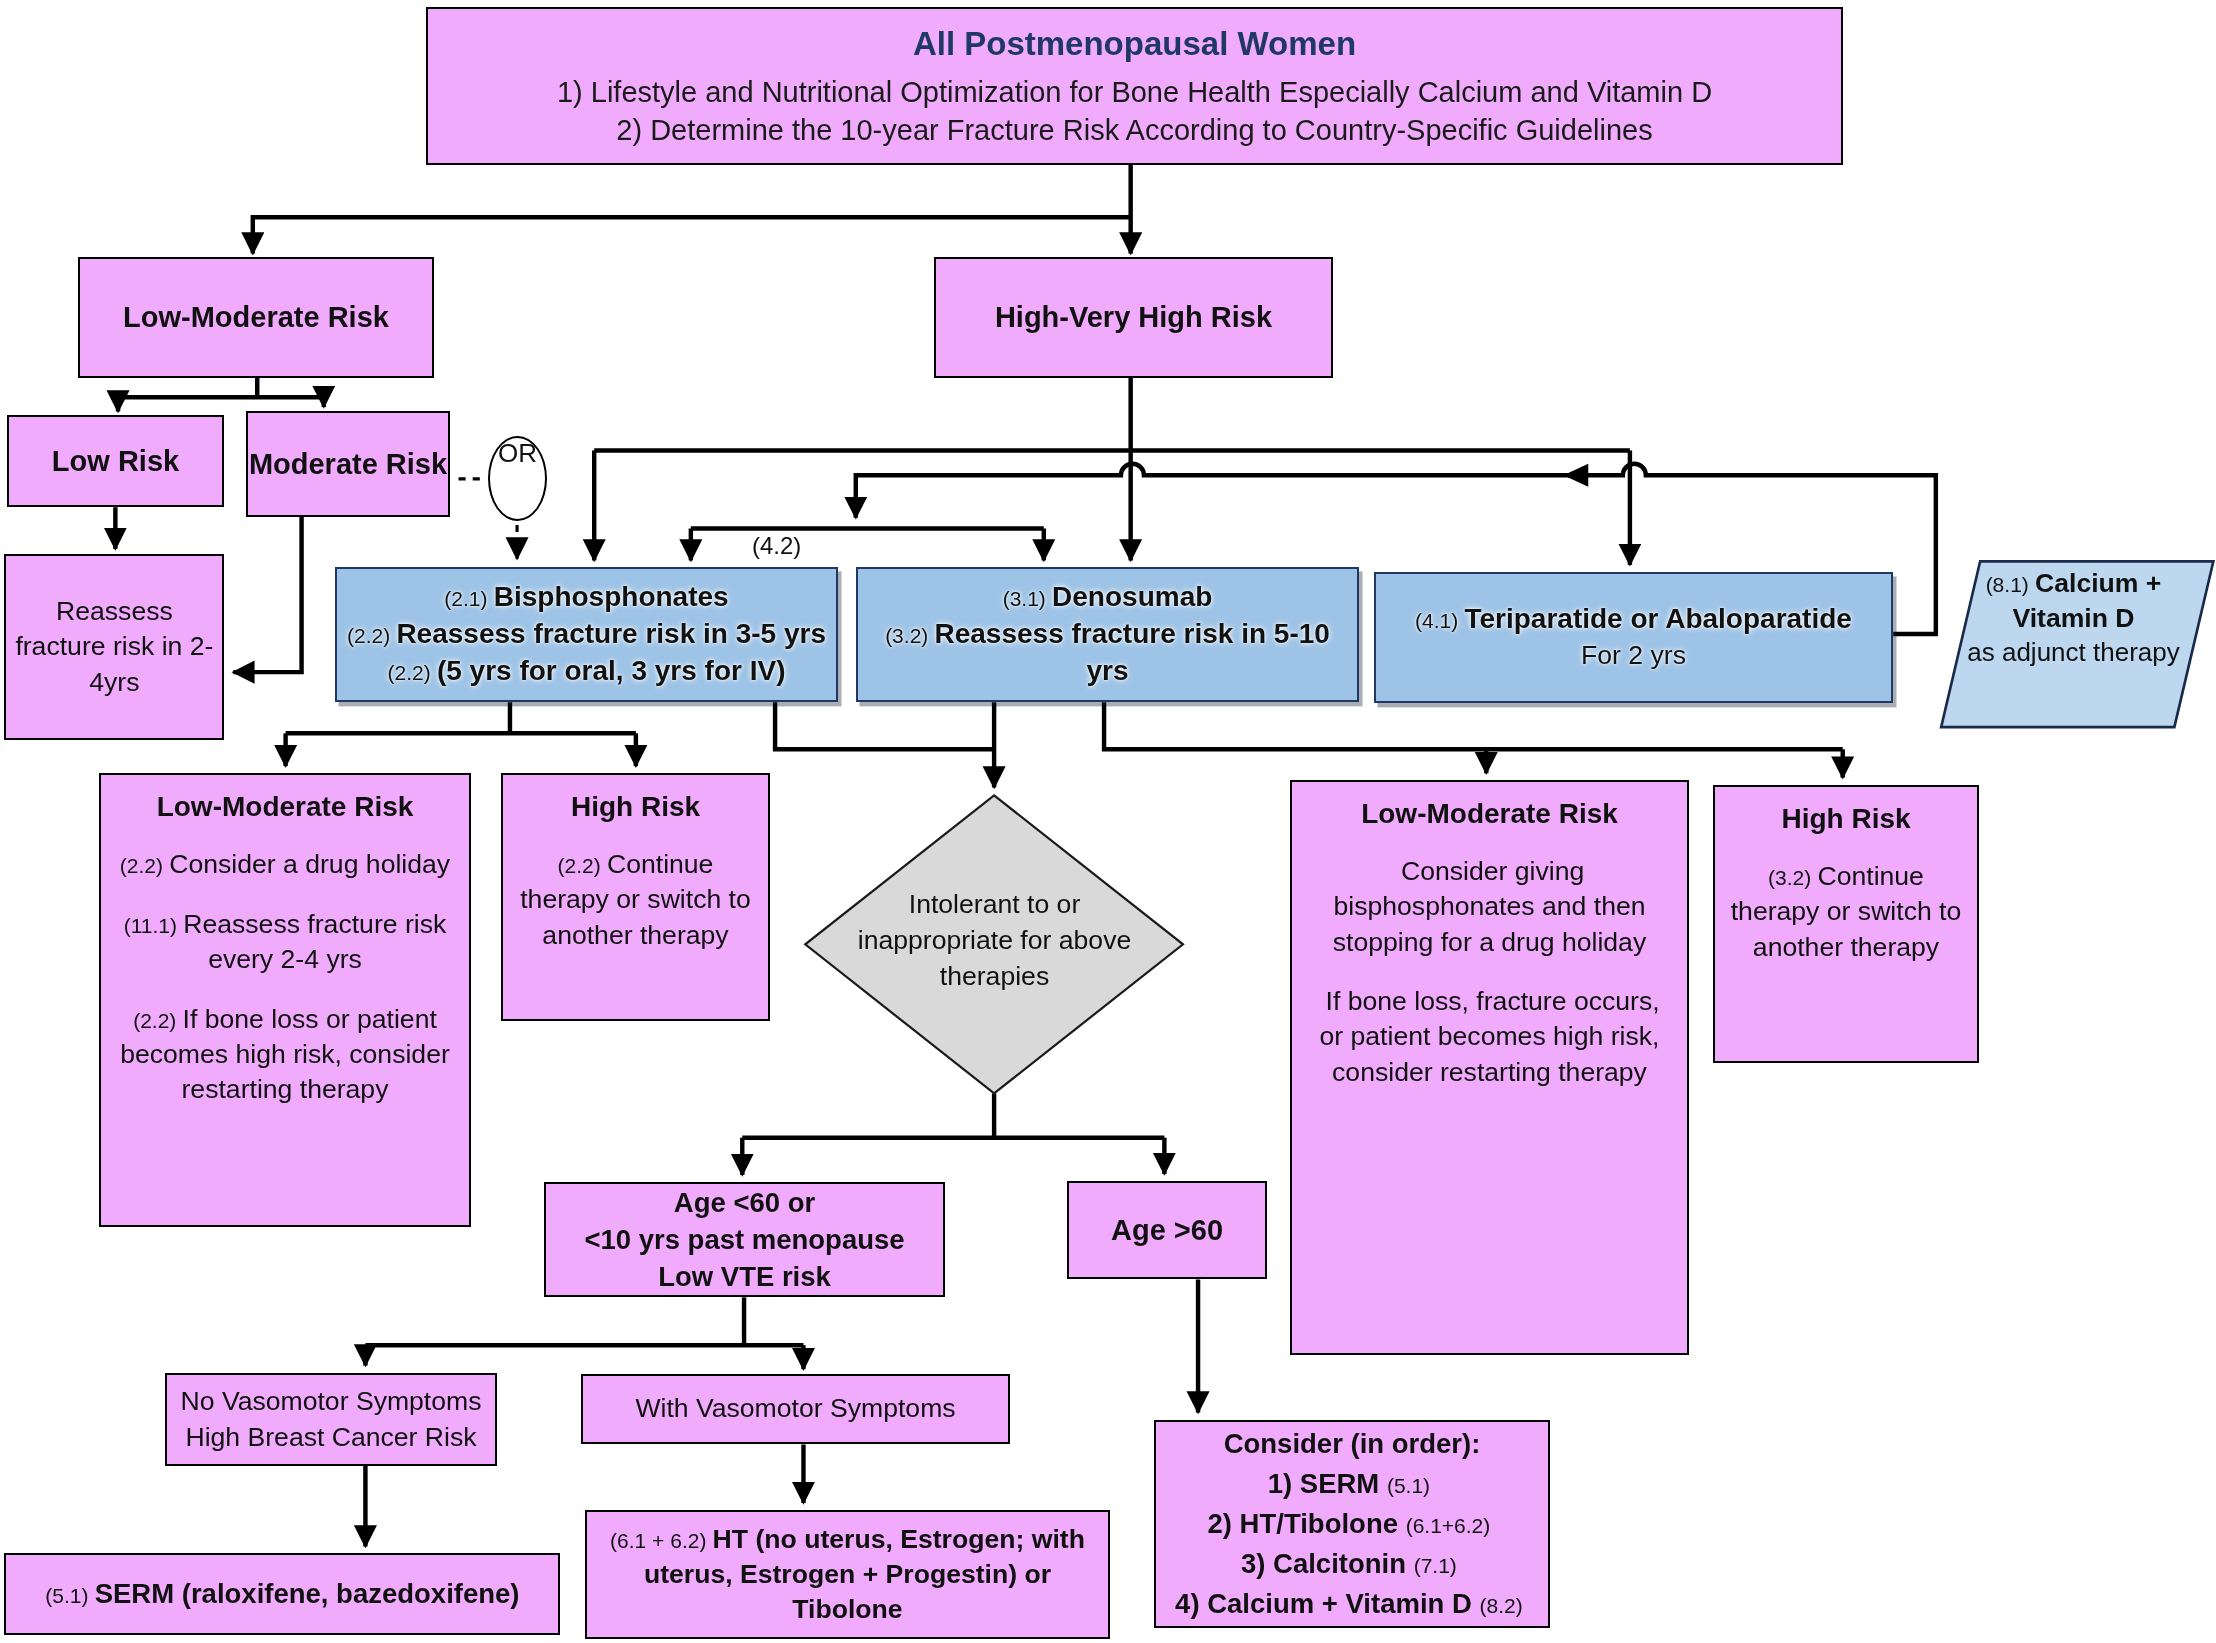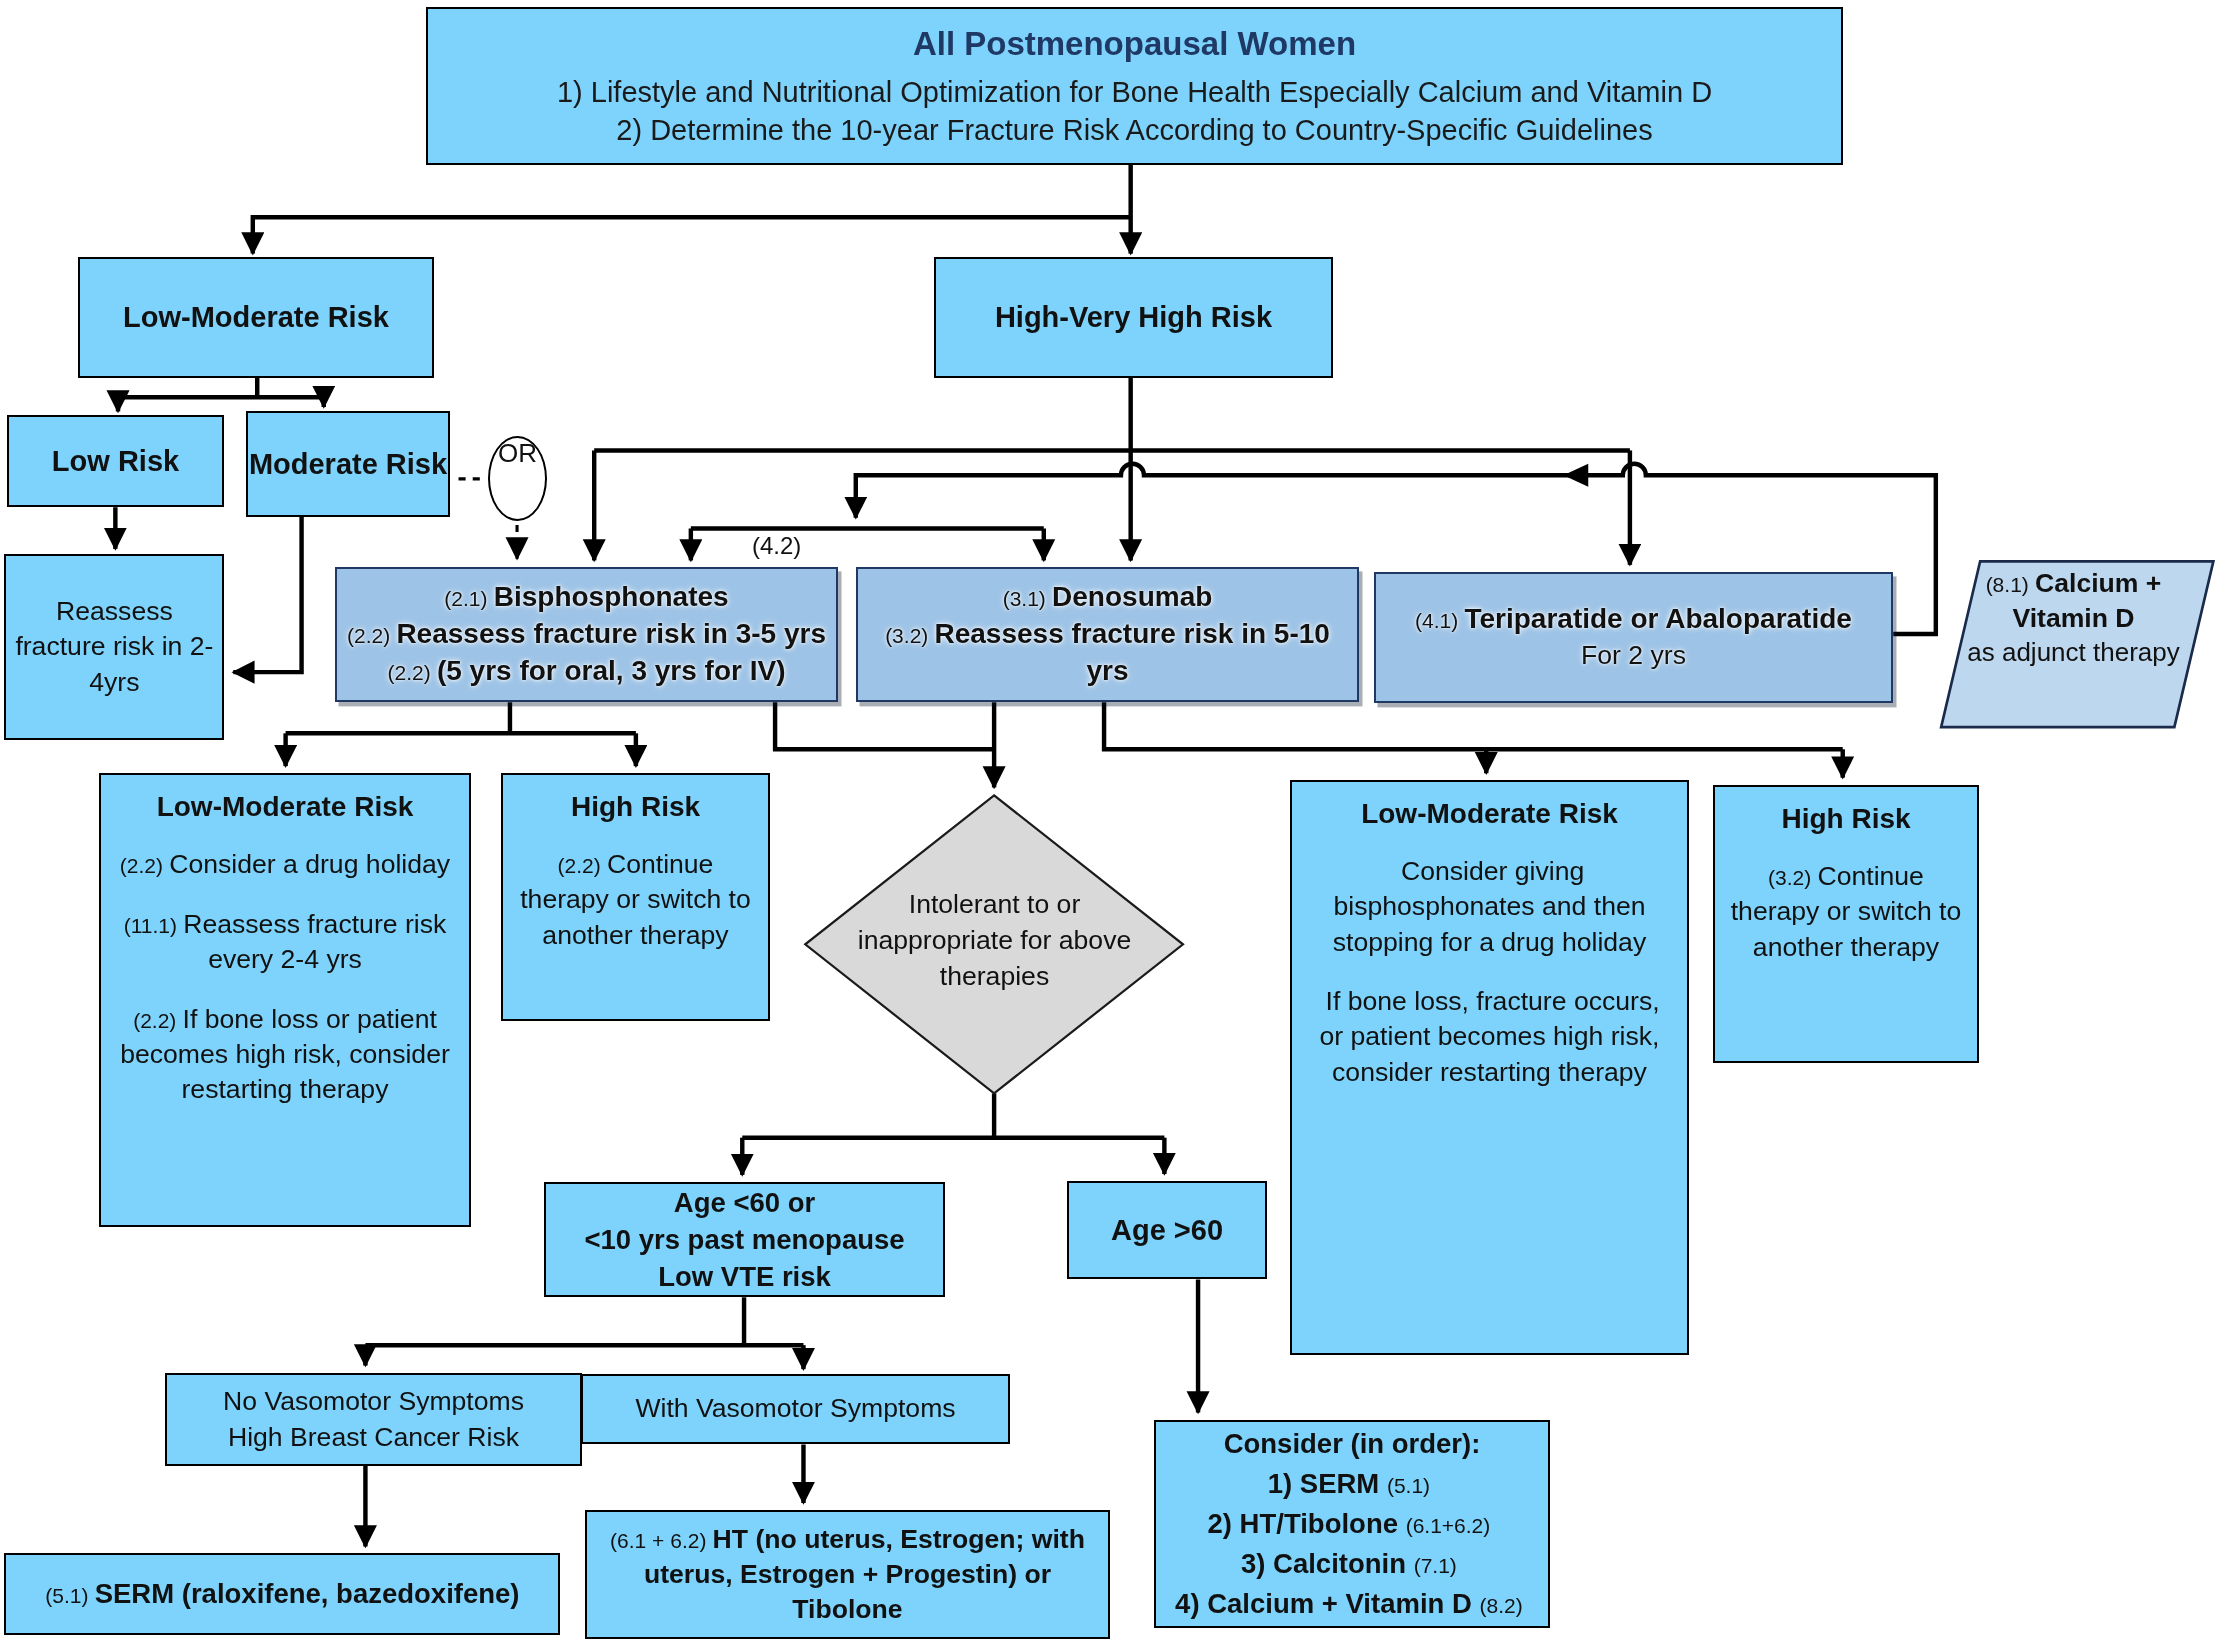--- a/index.html
+++ b/index.html
@@ -6,21 +6,21 @@
     --therapy_fill:#9DC3E6;
     --adjunct_fill:#BDD7EE;
     --decision_fill:#D9D9D9;
     --title_navy:#1F3864;
     --line_color:#000000;
   }
   html,body{margin:0;padding:0;background:#ffffff;}
   body{font-family:"Liberation Sans","DejaVu Sans",sans-serif;color:#111;}
   #stage{position:relative;width:2217px;height:1644px;background:#fff;overflow:hidden;}
   #wires{position:absolute;left:0;top:0;width:2217px;height:1644px;}
-  .box{position:absolute;box-sizing:border-box;background:#7dd3fc;border:2.7px solid #000;
+  .box{position:absolute;box-sizing:border-box;background:#f0abfc;border:2.7px solid #000;
        display:flex;flex-direction:column;align-items:center;justify-content:center;
        text-align:center;line-height:1.32;}
   .label-bold{font-weight:bold;font-size:29px;}
   .therapy{background:var(--therapy_fill);border:2.7px solid var(--title_navy);
            box-shadow:3.5px 4.4px 0 rgba(10,20,40,.35);font-size:26.6px;justify-content:center;}
   .therapy .tline{text-shadow:0 0 6.2px #fff,0 0 2.7px #fff;}
   .therapy b{font-size:28px;}
   .ref{font-size:21px;font-weight:normal;margin-right:6.2px;}
   .detail{justify-content:flex-start;padding:10.6px 12.4px;font-size:26.6px;}
   .detail .btitle{font-weight:bold;font-size:28px;margin:3.5px 0 8.9px 0;}
@@ -231,21 +231,21 @@
   <div class="box label-bold" style="left:544px;top:1182px;width:401px;height:115px;font-size:27.5px;line-height:1.35">
     <div>Age &lt;60 or</div>
     <div>&lt;10 yrs past menopause</div>
     <div>Low VTE risk</div>
   </div>
 
   <div class="box label-bold" style="left:1067px;top:1181px;width:200px;height:98px">
     <span>Age &gt;60</span>
   </div>
 
-  <div class="box" style="left:165px;top:1373px;width:417px;height:93px;font-size:26.6px;border-width:2.7px">
+  <div class="box" style="left:165px;top:1373px;width:332px;height:93px;font-size:26.6px;border-width:2.7px">
     <div>No Vasomotor Symptoms</div>
     <div>High Breast Cancer Risk</div>
   </div>
 
   <div class="box" style="left:581px;top:1374px;width:429px;height:70px;font-size:26.6px">
     <span>With Vasomotor Symptoms</span>
   </div>
 
   <div class="box" style="left:4.4px;top:1553px;width:556px;height:82px;font-size:27.5px">
     <div>

